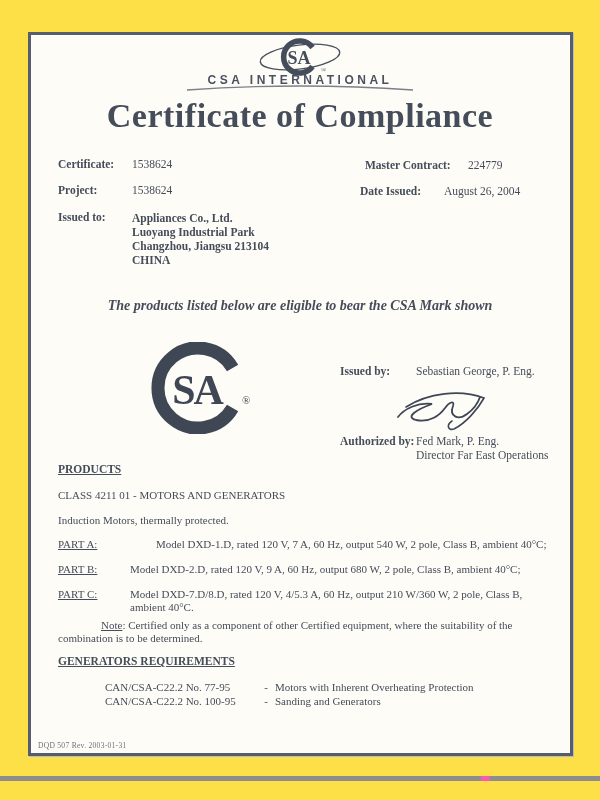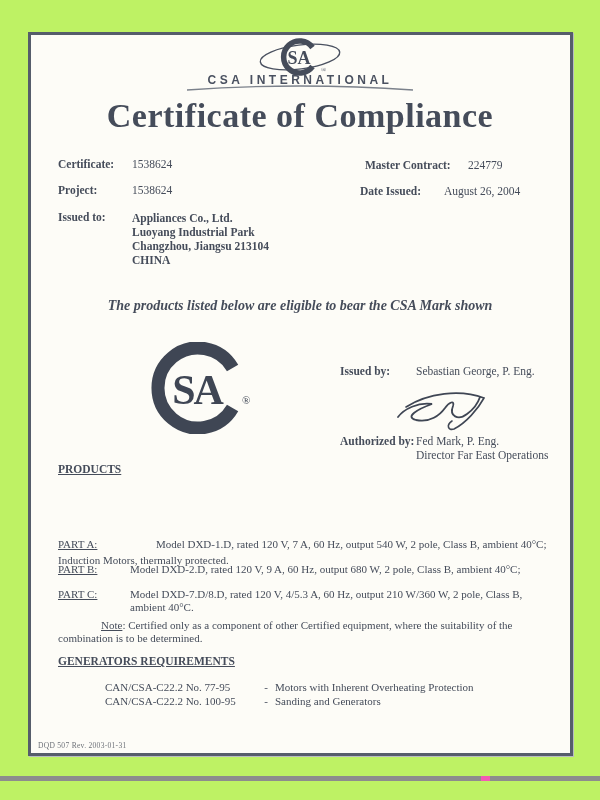--- a/index.html
+++ b/index.html
@@ -4,21 +4,21 @@
 <style>
   * { margin:0; padding:0; box-sizing:border-box; }
   html,body { width:600px; height:800px; }
   body {
     font-family:"Liberation Serif", serif;
     background:#fbf9f1;
     color:#454c5a;
     position:relative;
     overflow:hidden;
   }
-  .page { position:absolute; inset:0; background:#bef264;padding-left:14px; }
+  .page { position:absolute; inset:0; background:#fde047;padding-left:14px; }
   .frame {
     position:absolute; left:28px; top:32px; width:545px; height:724px;
     border:3px solid #565d6b;
     background:#fdfcf7;
     box-shadow:1px 1px 0 #b9bcc2;
   }
   .abs { position:absolute; }
   .center { left:0; right:0; text-align:center; }
 
   .org-name {
@@ -104,21 +104,22 @@
       <path d="M10 32 C 16 24, 30 17, 44 19 C 30 24, 16 32, 28 35 C 42 38, 52 30, 57 23 C 61 17, 67 15, 65 21 C 61 31, 70 36, 79 29 C 86 24, 90 18, 92 12" fill="none" stroke="#3f4654" stroke-width="1.8" stroke-linecap="round"></path>
       <path d="M18 22 C 40 8, 72 4, 96 13 C 90 24, 78 38, 66 44 C 60 46, 58 40, 64 36" fill="none" stroke="#3f4654" stroke-width="1.6" stroke-linecap="round"></path>
     </svg>
   </div>
 
   <div class="abs field-label" style="left:340px; top:435px;">Authorized by:</div>
   <div class="abs field-value" style="left:416px; top:435px;">Fed Mark, P. Eng.</div>
   <div class="abs field-value" style="left:416px; top:449px;">Director Far East Operations</div>
 
   <div class="abs heading-u" style="left:58px; top:463px;">PRODUCTS</div>
-  <div class="abs body-text" style="left:58px; top:514px;margin-top:40px;">Induction Motors, thermally protected.</div>
+  <div class="abs body-text" style="left:58px; top:489px;">CLASS 4211 01 - MOTORS AND GENERATORS</div>
+  <div class="abs body-text" style="left:58px; top:514px;">Induction Motors, thermally protected.</div>
 
   <div class="abs part-label" style="left:58px; top:538px;">PART A:</div>
   <div class="abs body-text" style="left:130px; top:538px; width:435px;margin-left:26px;">Model DXD-1.D, rated 120 V, 7 A, 60 Hz, output 540 W, 2 pole, Class B, ambient 40°C;</div>
 
   <div class="abs part-label" style="left:58px; top:563px;">PART B:</div>
   <div class="abs body-text" style="left:130px; top:563px; width:435px;">Model DXD-2.D, rated 120 V, 9 A, 60 Hz, output 680 W, 2 pole, Class B, ambient 40°C;</div>
 
   <div class="abs part-label" style="left:58px; top:588px;">PART C:</div>
   <div class="abs body-text" style="left:130px; top:588px; width:420px;">Model DXD-7.D/8.D, rated 120 V, 4/5.3 A, 60 Hz, output 210 W/360 W, 2 pole, Class B, ambient 40°C.</div>
 

